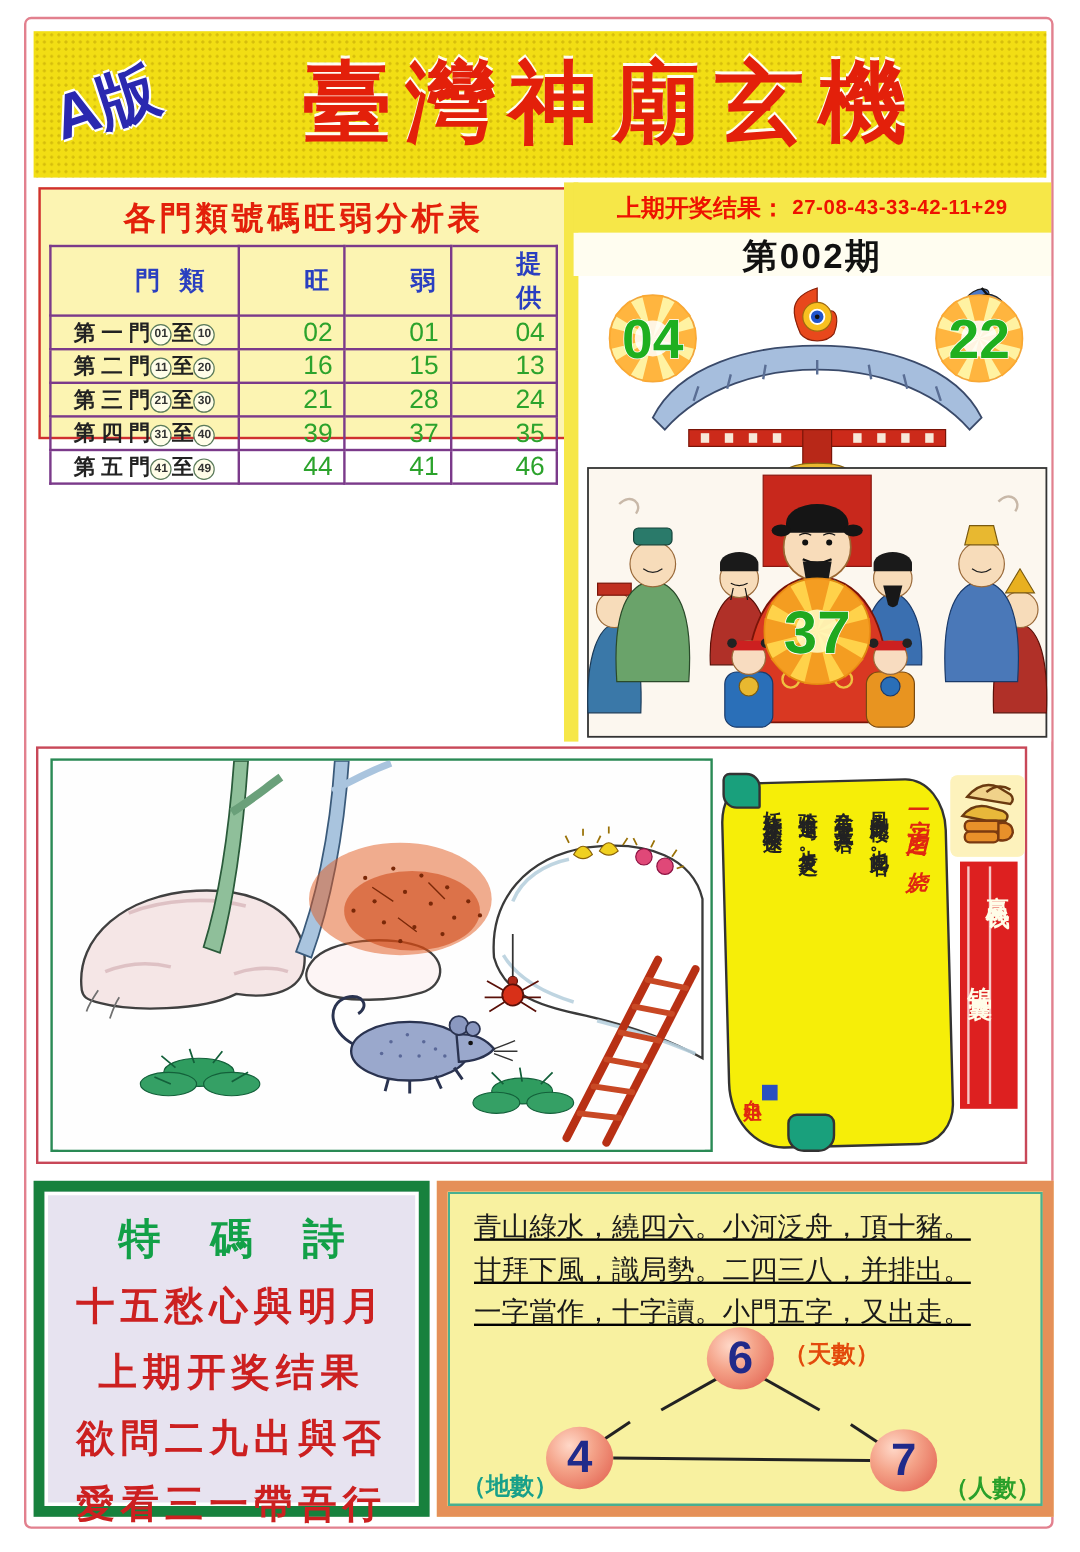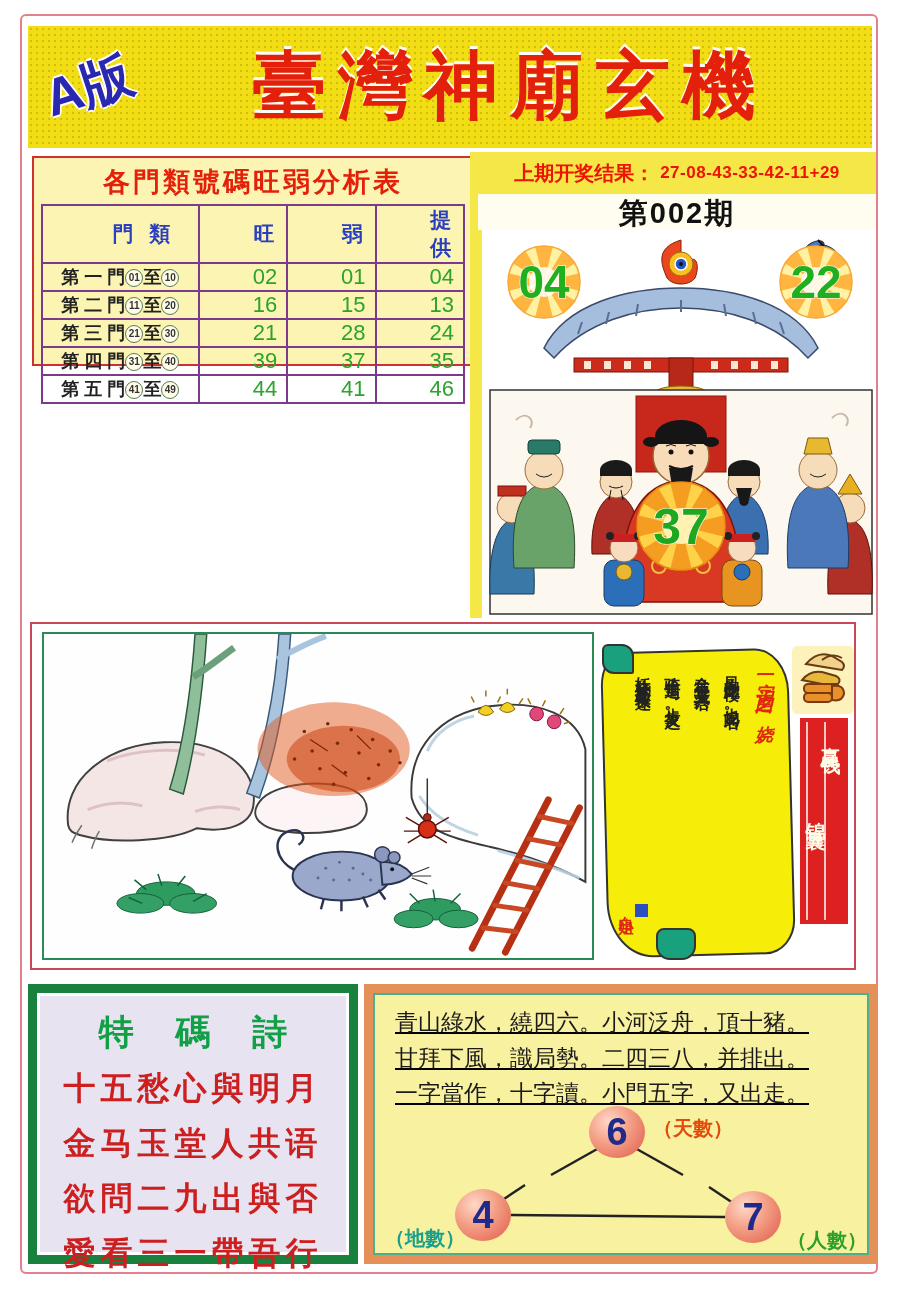--- a/index.html
+++ b/index.html
@@ -469,21 +469,21 @@
       <div class="bline l1"></div>
       <div class="bline l2"></div>
       <span class="bn bn1">赢钱</span>
       <span class="bn bn2">锦囊</span>
     </div>
   </div>
 
   <div class="poem-box">
     <div class="poem-title">特 碼 詩</div>
     <div class="poem-line">十五愁心與明月</div>
-    <div class="poem-line">金马玉堂人共语</div>
+    <div class="poem-line">上期开奖结果</div>
     <div class="poem-line">欲問二九出與否</div>
     <div class="poem-line">愛看三一帶吾行</div>
   </div>
 
   <div class="riddle-box">
     <div class="riddle-lines">
       <div class="riddle-line">青山綠水，繞四六。小河泛舟，頂十豬。</div>
       <div class="riddle-line">甘拜下風，識局勢。二四三八，并排出。</div>
       <div class="riddle-line">一字當作，十字讀。小門五字，又出走。</div>
     </div>

